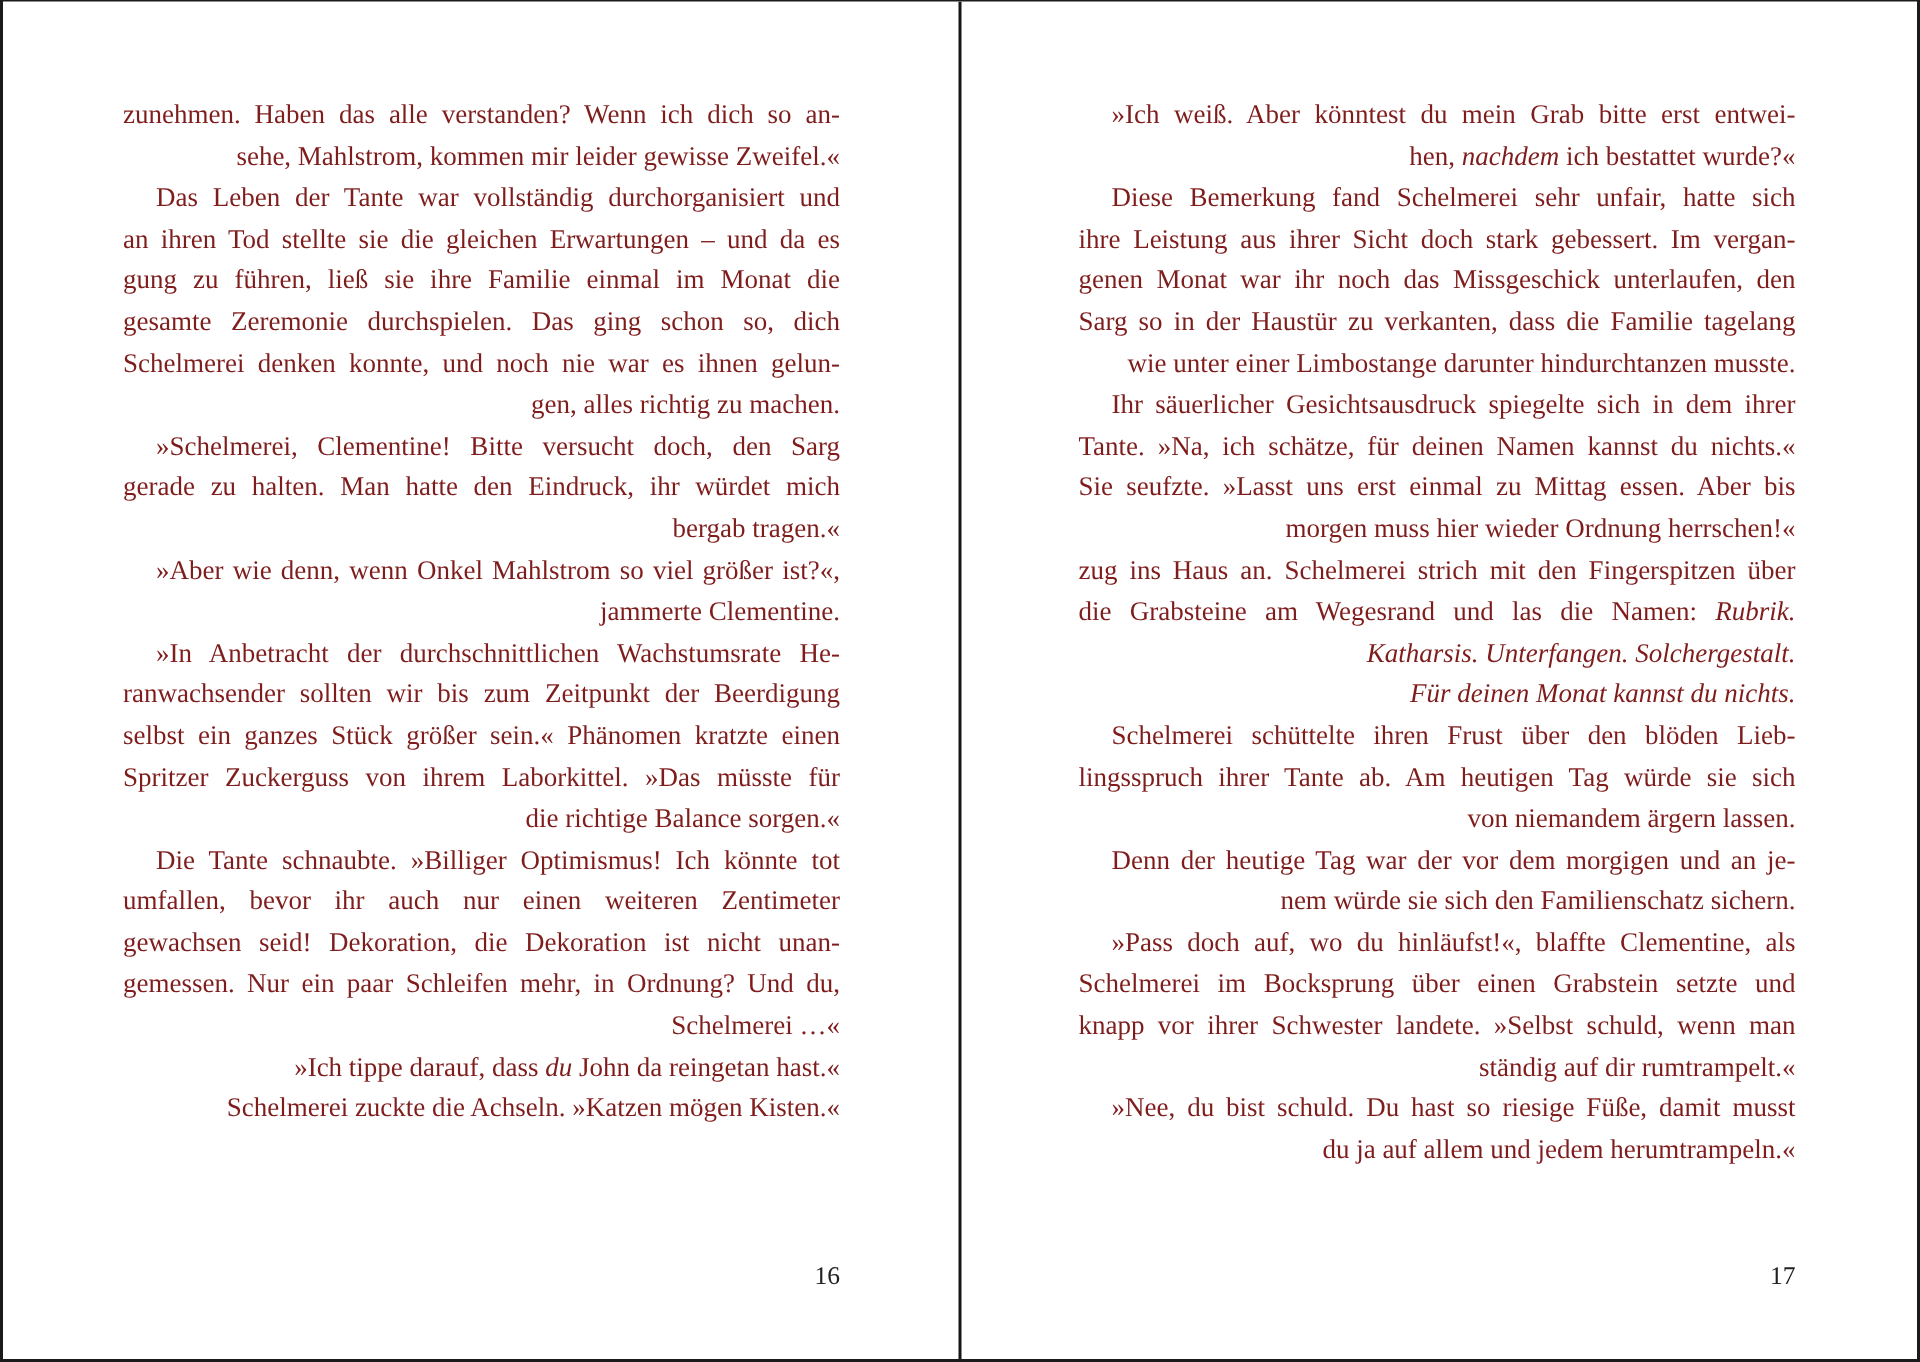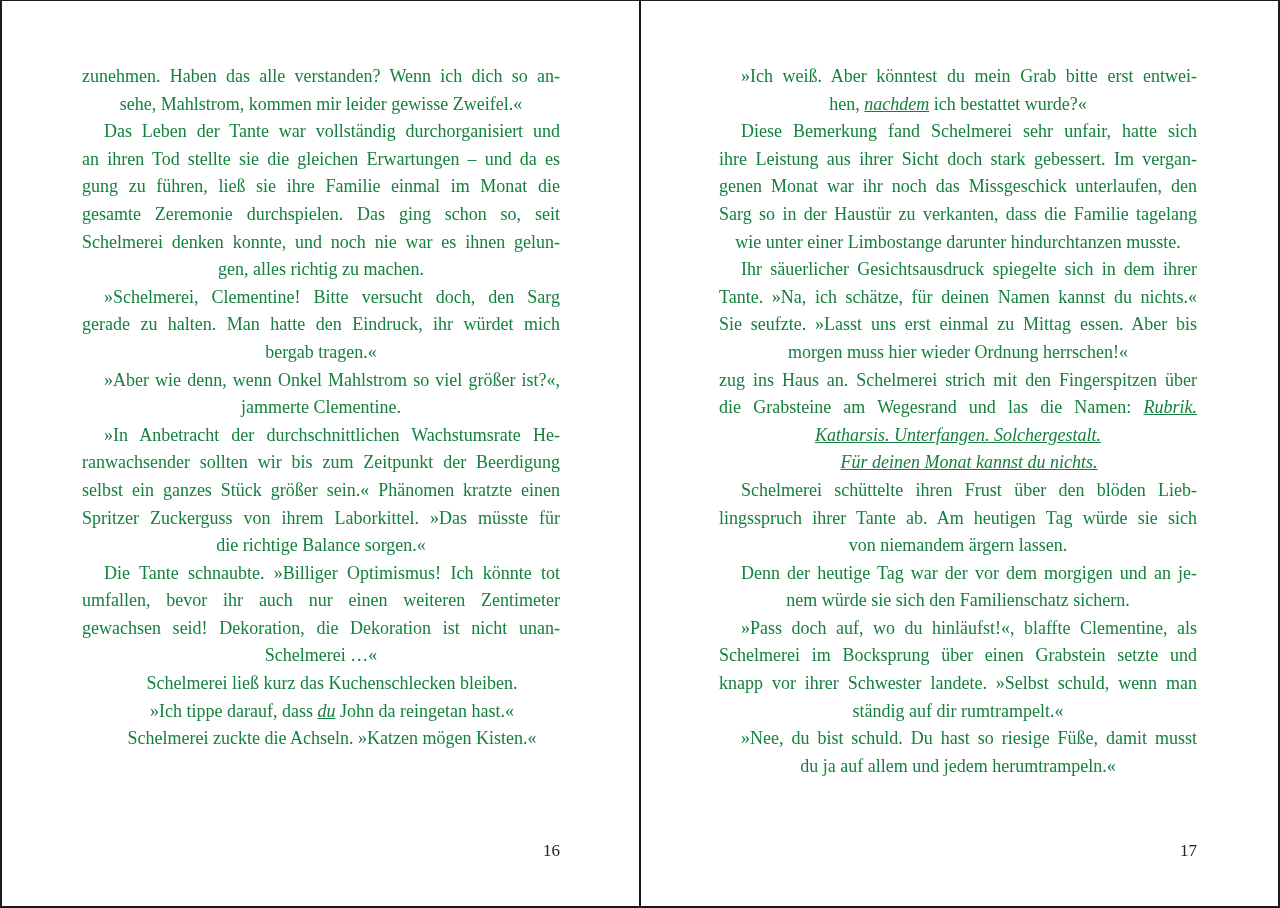--- a/index.html
+++ b/index.html
@@ -31,31 +31,31 @@
     background: #161616;
     flex: 0 0 auto;
   }
   .text-block {
     position: absolute;
     top: 62px;
     width: 478px;
     font-family: "Liberation Serif", "DejaVu Serif", serif;
     font-size: 18px;
     line-height: 27.6px;
-    color: #15803d;
+    color: #7f1d1d;
   }
   .page-left .text-block  { left: 80px; }
   .page-right .text-block { left: 78px; }
-  .line { text-align: center; }
+  .line { text-align: right; }
   .line.justify {
     text-align: justify;
     text-align-last: justify;
   }
   .line.indent { text-indent: 22px; }
-  .italic { font-style: italic; text-decoration: underline; }
+  .italic { font-style: italic; }
   .folio {
     position: absolute;
     top: 840px;
     width: 478px;
     text-align: right;
     font-family: "Liberation Serif", "DejaVu Serif", serif;
     font-size: 17px;
     color: #222222;
   }
   .page-left .folio  { left: 80px; }
@@ -65,38 +65,38 @@
 <body>
 
 <div class="spread">
   <div class="page page-left">
     <div class="text-block">
         <div class="line justify"><span>zunehmen. Haben das alle verstanden? Wenn ich dich so an-</span></div>
         <div class="line"><span>sehe, Mahlstrom, kommen mir leider gewisse Zweifel.«</span></div>
         <div class="line justify indent"><span>Das Leben der Tante war vollständig durchorganisiert und</span></div>
         <div class="line justify"><span>an ihren Tod stellte sie die gleichen Erwartungen – und da es</span></div>
         <div class="line justify"><span>gung zu führen, ließ sie ihre Familie einmal im Monat die</span></div>
-        <div class="line justify"><span>gesamte Zeremonie durchspielen. Das ging schon so, seit</span></div>
+        <div class="line justify"><span>gesamte Zeremonie durchspielen. Das ging schon so, dich</span></div>
         <div class="line justify"><span>Schelmerei denken konnte, und noch nie war es ihnen gelun-</span></div>
         <div class="line"><span>gen, alles richtig zu machen.</span></div>
         <div class="line justify indent"><span>»Schelmerei, Clementine! Bitte versucht doch, den Sarg</span></div>
         <div class="line justify"><span>gerade zu halten. Man hatte den Eindruck, ihr würdet mich</span></div>
         <div class="line"><span>bergab tragen.«</span></div>
         <div class="line justify indent"><span>»Aber wie denn, wenn Onkel Mahlstrom so viel größer ist?«,</span></div>
         <div class="line"><span>jammerte Clementine.</span></div>
         <div class="line justify indent"><span>»In Anbetracht der durchschnittlichen Wachstumsrate He-</span></div>
         <div class="line justify"><span>ranwachsender sollten wir bis zum Zeitpunkt der Beerdigung</span></div>
         <div class="line justify"><span>selbst ein ganzes Stück größer sein.« Phänomen kratzte einen</span></div>
         <div class="line justify"><span>Spritzer Zuckerguss von ihrem Laborkittel. »Das müsste für</span></div>
         <div class="line"><span>die richtige Balance sorgen.«</span></div>
         <div class="line justify indent"><span>Die Tante schnaubte. »Billiger Optimismus! Ich könnte tot</span></div>
         <div class="line justify"><span>umfallen, bevor ihr auch nur einen weiteren Zentimeter</span></div>
         <div class="line justify"><span>gewachsen seid! Dekoration, die Dekoration ist nicht unan-</span></div>
+        <div class="line justify"><span>gemessen. Nur ein paar Schleifen mehr, in Ordnung? Und du,</span></div>
         <div class="line"><span>Schelmerei …«</span></div>
-        <div class="line indent"><span>Schelmerei ließ kurz das Kuchenschlecken bleiben.</span></div>
         <div class="line indent"><span>»Ich tippe darauf, dass </span><span class="italic">du</span><span> John da reingetan hast.«</span></div>
         <div class="line indent"><span>Schelmerei zuckte die Achseln. »Katzen mögen Kisten.«</span></div>
       </div>
     <div class="folio">16</div>
   </div>
   <div class="divider"></div>
   <div class="page page-right">
     <div class="text-block">
         <div class="line justify indent"><span>»Ich weiß. Aber könntest du mein Grab bitte erst entwei-</span></div>
         <div class="line"><span>hen, </span><span class="italic">nachdem</span><span> ich bestattet wurde?«</span></div>

